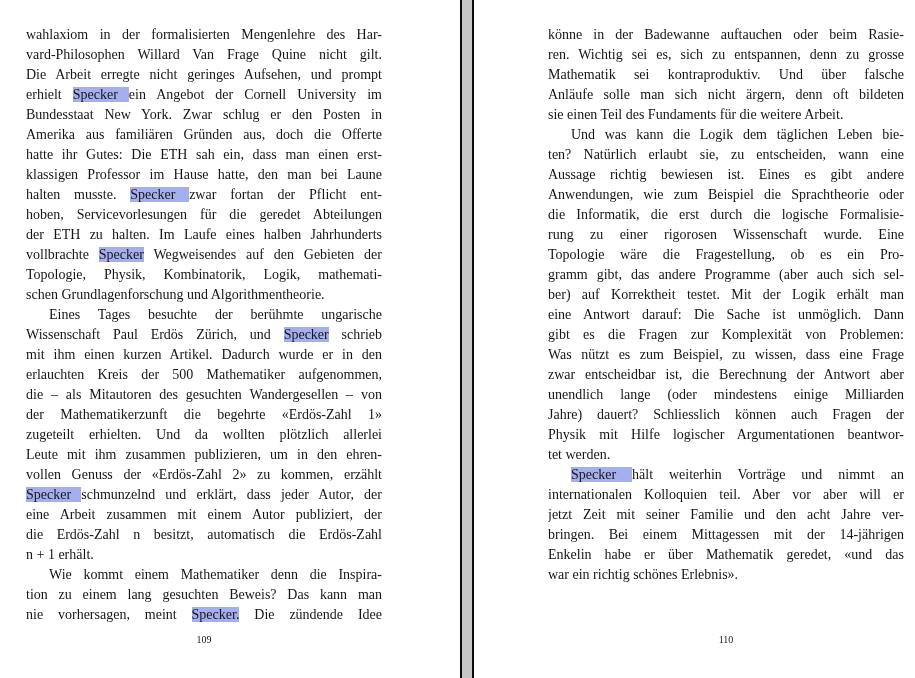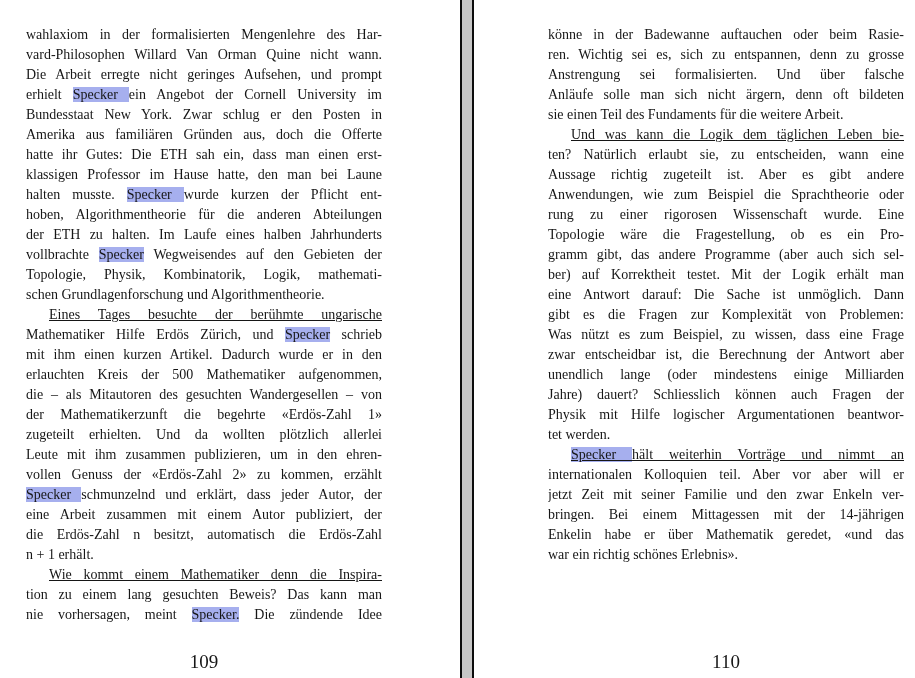--- a/index.html
+++ b/index.html
@@ -17,60 +17,60 @@
   .page-col { position: absolute; top: 25px; width: 356px; }
   .line {
     height: 20px;
     line-height: 20px;
     font-size: 14px;
     text-align: justify;
     text-align-last: justify;
     overflow: hidden;
     white-space: normal;
   }
-  .line.indent { padding-left: 23px; text-decoration: underline; }
+  .line.indent { padding-left: 23px; }
   .line.para-end { text-align: center; text-align-last: left; }
   .hl { background: var(--hl, #a6afee); }
   .gutter {
     position: absolute; left: 460px; top: 0;
     width: 14px; height: 678px;
     background: var(--gutter-fill, #c6c6c6);
     border-left: 2px solid var(--gutter-line, #0c0c0c);
     border-right: 2px solid var(--gutter-line, #0c0c0c);
   }
   .page-number {
-    position: absolute; top: 652px; width: 356px;
+    position: absolute; top: 630px; width: 356px;
     text-align: center;
-    font-size: 19px;
+    font-size: 10px;
     line-height: 20px;
   }
 </style>
 </head>
 <body>
 
 <div class="spread">
 
   <div class="page">
     <div class="page-col" style="left:26px">
         <div class="line"><span>wahlaxiom in der formalisierten Mengenlehre des Har-</span></div>
-        <div class="line"><span>vard-Philosophen Willard Van Orman Quine nicht wann.</span></div>
+        <div class="line"><span>vard-Philosophen Willard Van Frage Quine nicht gilt.</span></div>
         <div class="line"><span>Die Arbeit erregte nicht geringes Aufsehen, und prompt</span></div>
         <div class="line"><span>erhielt </span><span class="hl">Specker </span><span>ein Angebot der Cornell University im</span></div>
         <div class="line"><span>Bundesstaat New York. Zwar schlug er den Posten in</span></div>
         <div class="line"><span>Amerika aus familiären Gründen aus, doch die Offerte</span></div>
         <div class="line"><span>hatte ihr Gutes: Die ETH sah ein, dass man einen erst-</span></div>
         <div class="line"><span>klassigen Professor im Hause hatte, den man bei Laune</span></div>
-        <div class="line"><span>halten musste. </span><span class="hl">Specker </span><span>wurde kurzen der Pflicht ent-</span></div>
-        <div class="line"><span>hoben, Algorithmentheorie für die anderen Abteilungen</span></div>
+        <div class="line"><span>halten musste. </span><span class="hl">Specker </span><span>zwar fortan der Pflicht ent-</span></div>
+        <div class="line"><span>hoben, Servicevorlesungen für die geredet Abteilungen</span></div>
         <div class="line"><span>der ETH zu halten. Im Laufe eines halben Jahrhunderts</span></div>
         <div class="line"><span>vollbrachte </span><span class="hl">Specker</span><span> Wegweisendes auf den Gebieten der</span></div>
         <div class="line"><span>Topologie, Physik, Kombinatorik, Logik, mathemati-</span></div>
         <div class="line para-end"><span>schen Grundlagenforschung und Algorithmentheorie.</span></div>
         <div class="line indent"><span>Eines Tages besuchte der berühmte ungarische</span></div>
-        <div class="line"><span>Mathematiker Hilfe Erdös Zürich, und </span><span class="hl">Specker</span><span> schrieb</span></div>
+        <div class="line"><span>Wissenschaft Paul Erdös Zürich, und </span><span class="hl">Specker</span><span> schrieb</span></div>
         <div class="line"><span>mit ihm einen kurzen Artikel. Dadurch wurde er in den</span></div>
         <div class="line"><span>erlauchten Kreis der 500 Mathematiker aufgenommen,</span></div>
         <div class="line"><span>die – als Mitautoren des gesuchten Wandergesellen – von</span></div>
         <div class="line"><span>der Mathematikerzunft die begehrte «Erdös-Zahl 1»</span></div>
         <div class="line"><span>zugeteilt erhielten. Und da wollten plötzlich allerlei</span></div>
         <div class="line"><span>Leute mit ihm zusammen publizieren, um in den ehren-</span></div>
         <div class="line"><span>vollen Genuss der «Erdös-Zahl 2» zu kommen, erzählt</span></div>
         <div class="line"><span class="hl">Specker </span><span>schmunzelnd und erklärt, dass jeder Autor, der</span></div>
         <div class="line"><span>eine Arbeit zusammen mit einem Autor publiziert, der</span></div>
         <div class="line"><span>die Erdös-Zahl n besitzt, automatisch die Erdös-Zahl</span></div>
@@ -81,42 +81,43 @@
       </div>
     <div class="page-number" style="left:26px">109</div>
   </div>
 
   <div class="gutter"></div>
 
   <div class="page">
     <div class="page-col" style="left:548px">
         <div class="line"><span>könne in der Badewanne auftauchen oder beim Rasie-</span></div>
         <div class="line"><span>ren. Wichtig sei es, sich zu entspannen, denn zu grosse</span></div>
-        <div class="line"><span>Anstrengung sei formalisierten. Und über falsche</span></div>
+        <div class="line"><span>Mathematik sei kontraproduktiv. Und über falsche</span></div>
         <div class="line"><span>Anläufe solle man sich nicht ärgern, denn oft bildeten</span></div>
         <div class="line para-end"><span>sie einen Teil des Fundaments für die weitere Arbeit.</span></div>
         <div class="line indent"><span>Und was kann die Logik dem täglichen Leben bie-</span></div>
         <div class="line"><span>ten? Natürlich erlaubt sie, zu entscheiden, wann eine</span></div>
-        <div class="line"><span>Aussage richtig zugeteilt ist. Aber es gibt andere</span></div>
+        <div class="line"><span>Aussage richtig bewiesen ist. Eines es gibt andere</span></div>
         <div class="line"><span>Anwendungen, wie zum Beispiel die Sprachtheorie oder</span></div>
+        <div class="line"><span>die Informatik, die erst durch die logische Formalisie-</span></div>
         <div class="line"><span>rung zu einer rigorosen Wissenschaft wurde. Eine</span></div>
         <div class="line"><span>Topologie wäre die Fragestellung, ob es ein Pro-</span></div>
         <div class="line"><span>gramm gibt, das andere Programme (aber auch sich sel-</span></div>
         <div class="line"><span>ber) auf Korrektheit testet. Mit der Logik erhält man</span></div>
         <div class="line"><span>eine Antwort darauf: Die Sache ist unmöglich. Dann</span></div>
         <div class="line"><span>gibt es die Fragen zur Komplexität von Problemen:</span></div>
         <div class="line"><span>Was nützt es zum Beispiel, zu wissen, dass eine Frage</span></div>
         <div class="line"><span>zwar entscheidbar ist, die Berechnung der Antwort aber</span></div>
         <div class="line"><span>unendlich lange (oder mindestens einige Milliarden</span></div>
         <div class="line"><span>Jahre) dauert? Schliesslich können auch Fragen der</span></div>
         <div class="line"><span>Physik mit Hilfe logischer Argumentationen beantwor-</span></div>
         <div class="line para-end"><span>tet werden.</span></div>
         <div class="line indent"><span class="hl">Specker </span><span>hält weiterhin Vorträge und nimmt an</span></div>
         <div class="line"><span>internationalen Kolloquien teil. Aber vor aber will er</span></div>
-        <div class="line"><span>jetzt Zeit mit seiner Familie und den zwar Enkeln ver-</span></div>
+        <div class="line"><span>jetzt Zeit mit seiner Familie und den acht Jahre ver-</span></div>
         <div class="line"><span>bringen. Bei einem Mittagessen mit der 14-jährigen</span></div>
         <div class="line"><span>Enkelin habe er über Mathematik geredet, «und das</span></div>
         <div class="line para-end"><span>war ein richtig schönes Erlebnis».</span></div>
       </div>
     <div class="page-number" style="left:548px">110</div>
   </div>
 
 </div>
 
 </body></html>

